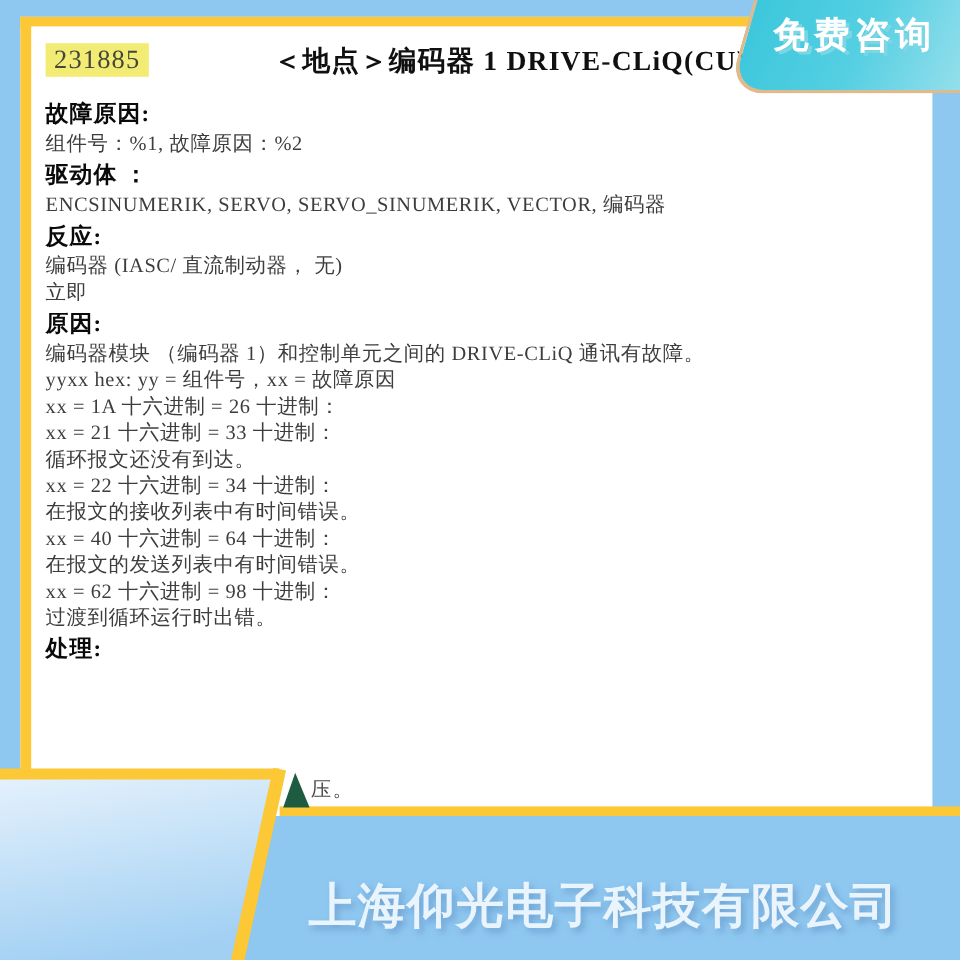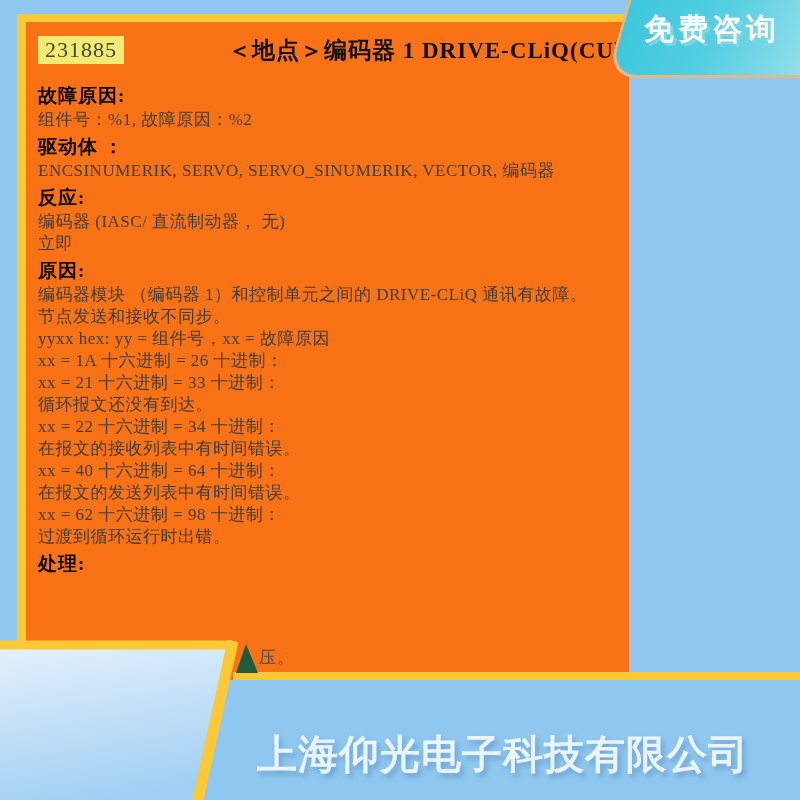--- a/index.html
+++ b/index.html
@@ -4,22 +4,22 @@
 <style>
   * { margin:0; padding:0; box-sizing:border-box; }
   html,body { width:800px; height:800px; overflow:hidden; }
   body {
     position:relative;
     font-family:"Liberation Serif","DejaVu Serif",serif;
     background:#8ec7f0;
   }
   
   .card {
-    position:absolute; left:17px; top:14px; width:612px; height:666px;
-    background:#f97316;
+    position:absolute; left:17px; top:14px; width:760px; height:666px;
+    background:#ffffff;
     border-left:9px solid #fcc835;
     border-top:8px solid #fcc835;
     z-index:1;
   }
   .card-inner { padding:12px 8px 0 12px; }
   .code-title-row { display:flex; align-items:flex-start; margin:2px 0 16px 0; }
   .fault-code {
     display:inline-block; background:#f2ec74; color:#45453a;
     font-size:22px; line-height:28px; padding:0 7px; letter-spacing:1px;
   }
@@ -82,21 +82,20 @@
     <div>
         <div class="section-label">故障原因:</div>
         <div class="section-line">组件号：%1, 故障原因：%2</div>
         <div class="section-label">驱动体 ：</div>
         <div class="section-line">ENCSINUMERIK, SERVO, SERVO_SINUMERIK, VECTOR, 编码器</div>
         <div class="section-label">反应:</div>
         <div class="section-line">编码器 (IASC/ 直流制动器， 无)</div>
         <div class="section-line">立即</div>
         <div class="section-label">原因:</div>
         <div class="section-line">编码器模块 （编码器 1）和控制单元之间的 DRIVE-CLiQ 通讯有故障。</div>
-        <div class="section-line">节点发送和接收不同步。</div>
         <div class="section-line">yyxx hex: yy = 组件号，xx = 故障原因</div>
         <div class="section-line">xx = 1A 十六进制 = 26 十进制：</div>
         <div class="section-line">xx = 21 十六进制 = 33 十进制：</div>
         <div class="section-line">循环报文还没有到达。</div>
         <div class="section-line">xx = 22 十六进制 = 34 十进制：</div>
         <div class="section-line">在报文的接收列表中有时间错误。</div>
         <div class="section-line">xx = 40 十六进制 = 64 十进制：</div>
         <div class="section-line">在报文的发送列表中有时间错误。</div>
         <div class="section-line">xx = 62 十六进制 = 98 十进制：</div>
         <div class="section-line">过渡到循环运行时出错。</div>

